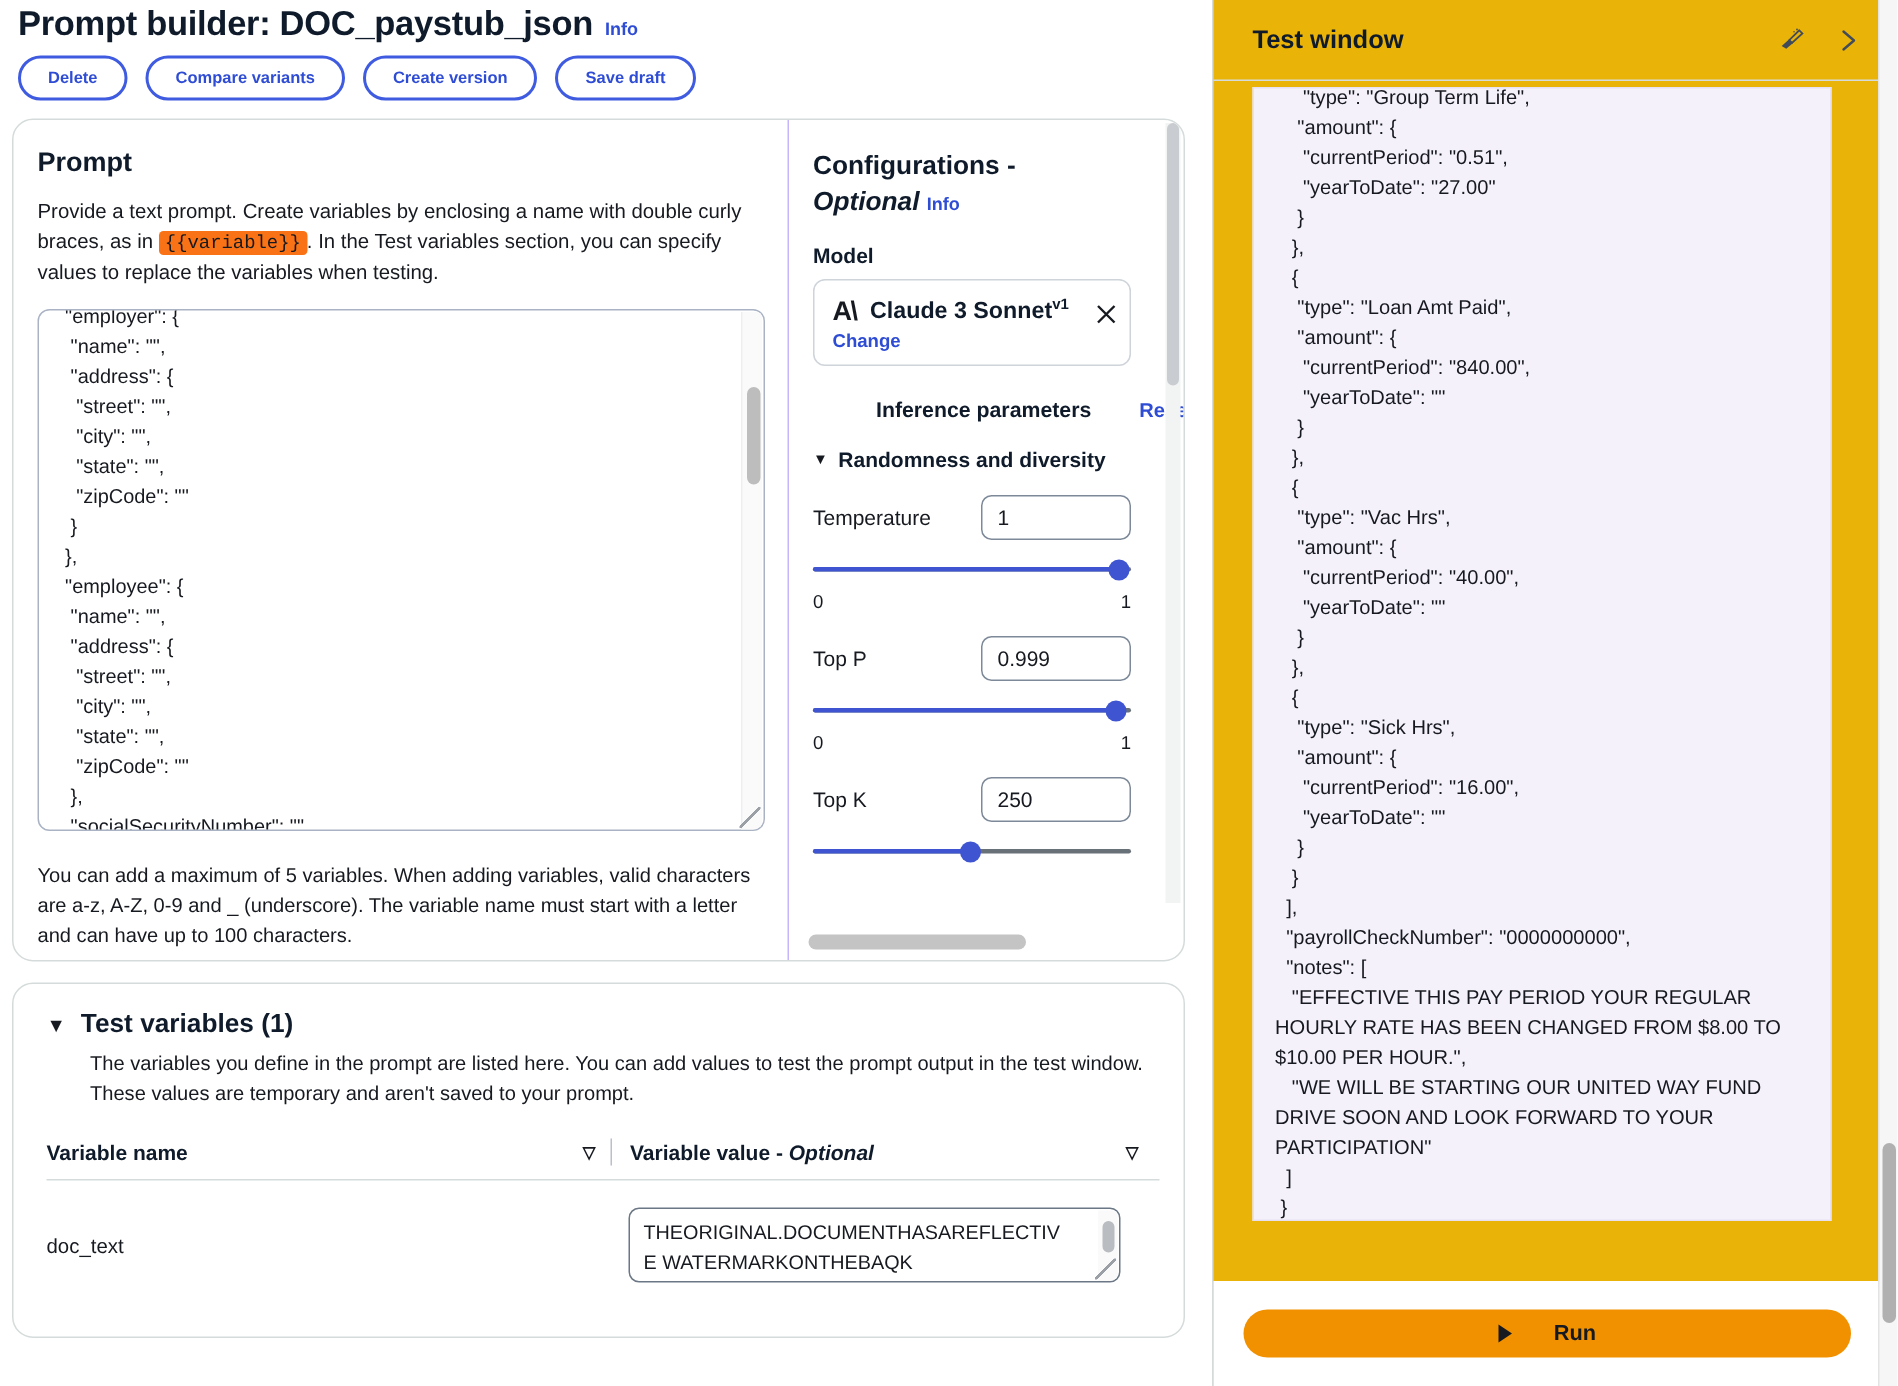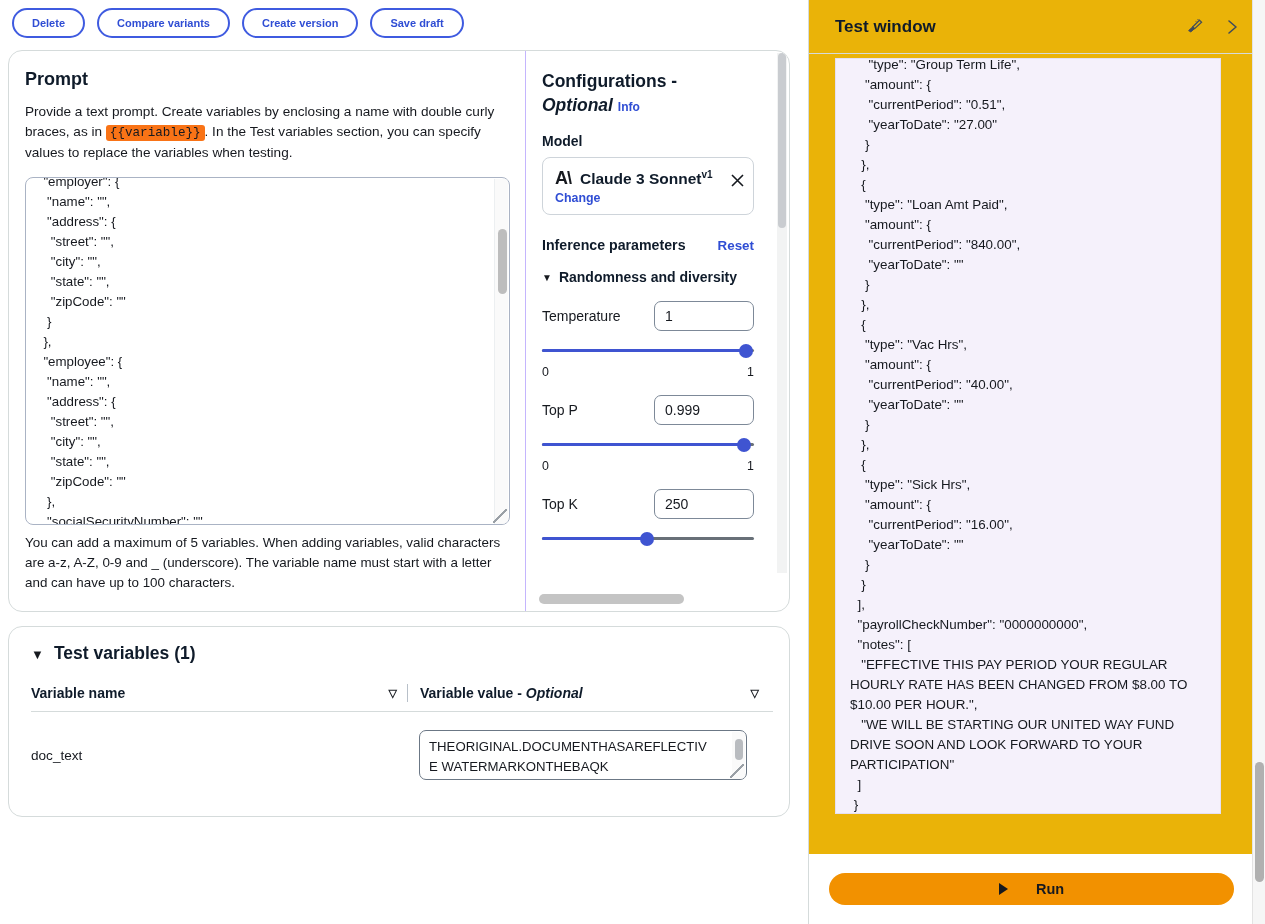--- a/index.html
+++ b/index.html
@@ -92,21 +92,21 @@
     width: 9px; height: 65px; border-radius: 5px; background: #bdbdbd;
   }
   .resize-grip {
     position: absolute; right: 2px; bottom: 1px;
     width: 14px; height: 14px;
     background:
       linear-gradient(135deg, transparent 45%, #9aa0a6 45%, #9aa0a6 55%, transparent 55%);
   }
   .hint {
     font-size: 13.4px; color: #16191f; line-height: 20px;
-    margin-top: 8px; max-width: 490px;
+    margin-top: 20px; max-width: 490px;
   }
 
   .config-side {
     width: 265px; border-left: 1px solid #c4b5fd;
     padding: 18px 16px 0 16px; position: relative;
     overflow: hidden;
   }
   .config-title {
     font-size: 17.5px; font-weight: bold; color: #0f1b2a; line-height: 24px;
   }
@@ -119,22 +119,22 @@
   .model-row { display: flex; align-items: center; gap: 9px; }
   .anthropic-logo { font-size: 18px; font-weight: bold; letter-spacing:-1px; color:#16191f; }
   .model-name { font-size: 15.5px; font-weight: bold; color: #0f1b2a; white-space: nowrap;}
   .model-ver { font-size: 10px; vertical-align: super; }
   .change-link { font-size: 12.4px; color: #2f4dd4; font-weight: bold; margin-top: 2px; cursor:pointer;}
   .cursor-mark {
     position: absolute; left: 186px; top: 14px;
     width: 18px; height: 18px;
   }
   .infer-row {
-    display: flex; justify-content: space-between; align-items: center;
-    margin-top: 22px; width: 212px;
+    display: flex; justify-content: space-between; align-items: flex-start;
+    margin-top: 22px; width: 212px; margin-left: 42px;
   }
   .infer-title { font-size: 14.2px; font-weight: bold; color:#0f1b2a;}
   .reset-link { font-size: 13.4px; color: #2f4dd4; font-weight: bold; cursor:pointer;}
   .accordion {
     display: flex; align-items: center; gap: 7px; margin-top: 16px;
     font-size: 14px; font-weight: bold; color: #0f1b2a;
   }
   .caret { font-size: 10px; color: #16191f; }
   .param { margin-top: 16px; width: 212px; }
   .param-row { display: flex; align-items: center; justify-content: space-between; }
@@ -287,20 +287,24 @@
     background: transparent;
   }
 </style>
 </head>
 <body>
 
 <div class="page">
 
   <div class="left-col">
 
+    <div class="page-title-row">
+      <span class="page-title">Prompt builder: DOC_paystub_json</span>
+      <span class="info-link">Info</span>
+    </div>
 
     <div class="btn-row">
       <button class="pill-btn">Delete</button>
       <button class="pill-btn">Compare variants</button>
       <button class="pill-btn">Create version</button>
       <button class="pill-btn">Save draft</button>
     </div>
 
     <div class="panel prompt-config">
 
@@ -421,20 +425,21 @@
       <div class="cfg-hscroll" style="left:530px;">
         <div class="cfg-hscroll-thumb"></div>
       </div>
     </div>
 
     <div class="panel tv-panel">
       <div class="tv-head">
         <span class="caret" style="font-size:13px;margin-top:4px;">▼</span>
         <span class="tv-title">Test variables (1)</span>
       </div>
+      <div class="tv-desc">The variables you define in the prompt are listed here. You can add values to test the prompt output in the test window. These values are temporary and aren't saved to your prompt.</div>
 
       <div class="tv-table">
         <div class="tv-colhead">
           <div class="tv-col-name">
             <span>Variable name</span>
             <span class="sort-caret">▽</span>
           </div>
           <div class="tv-divider"></div>
           <div class="tv-col-val">
             <span><span>Variable value - </span><em>Optional</em></span>

